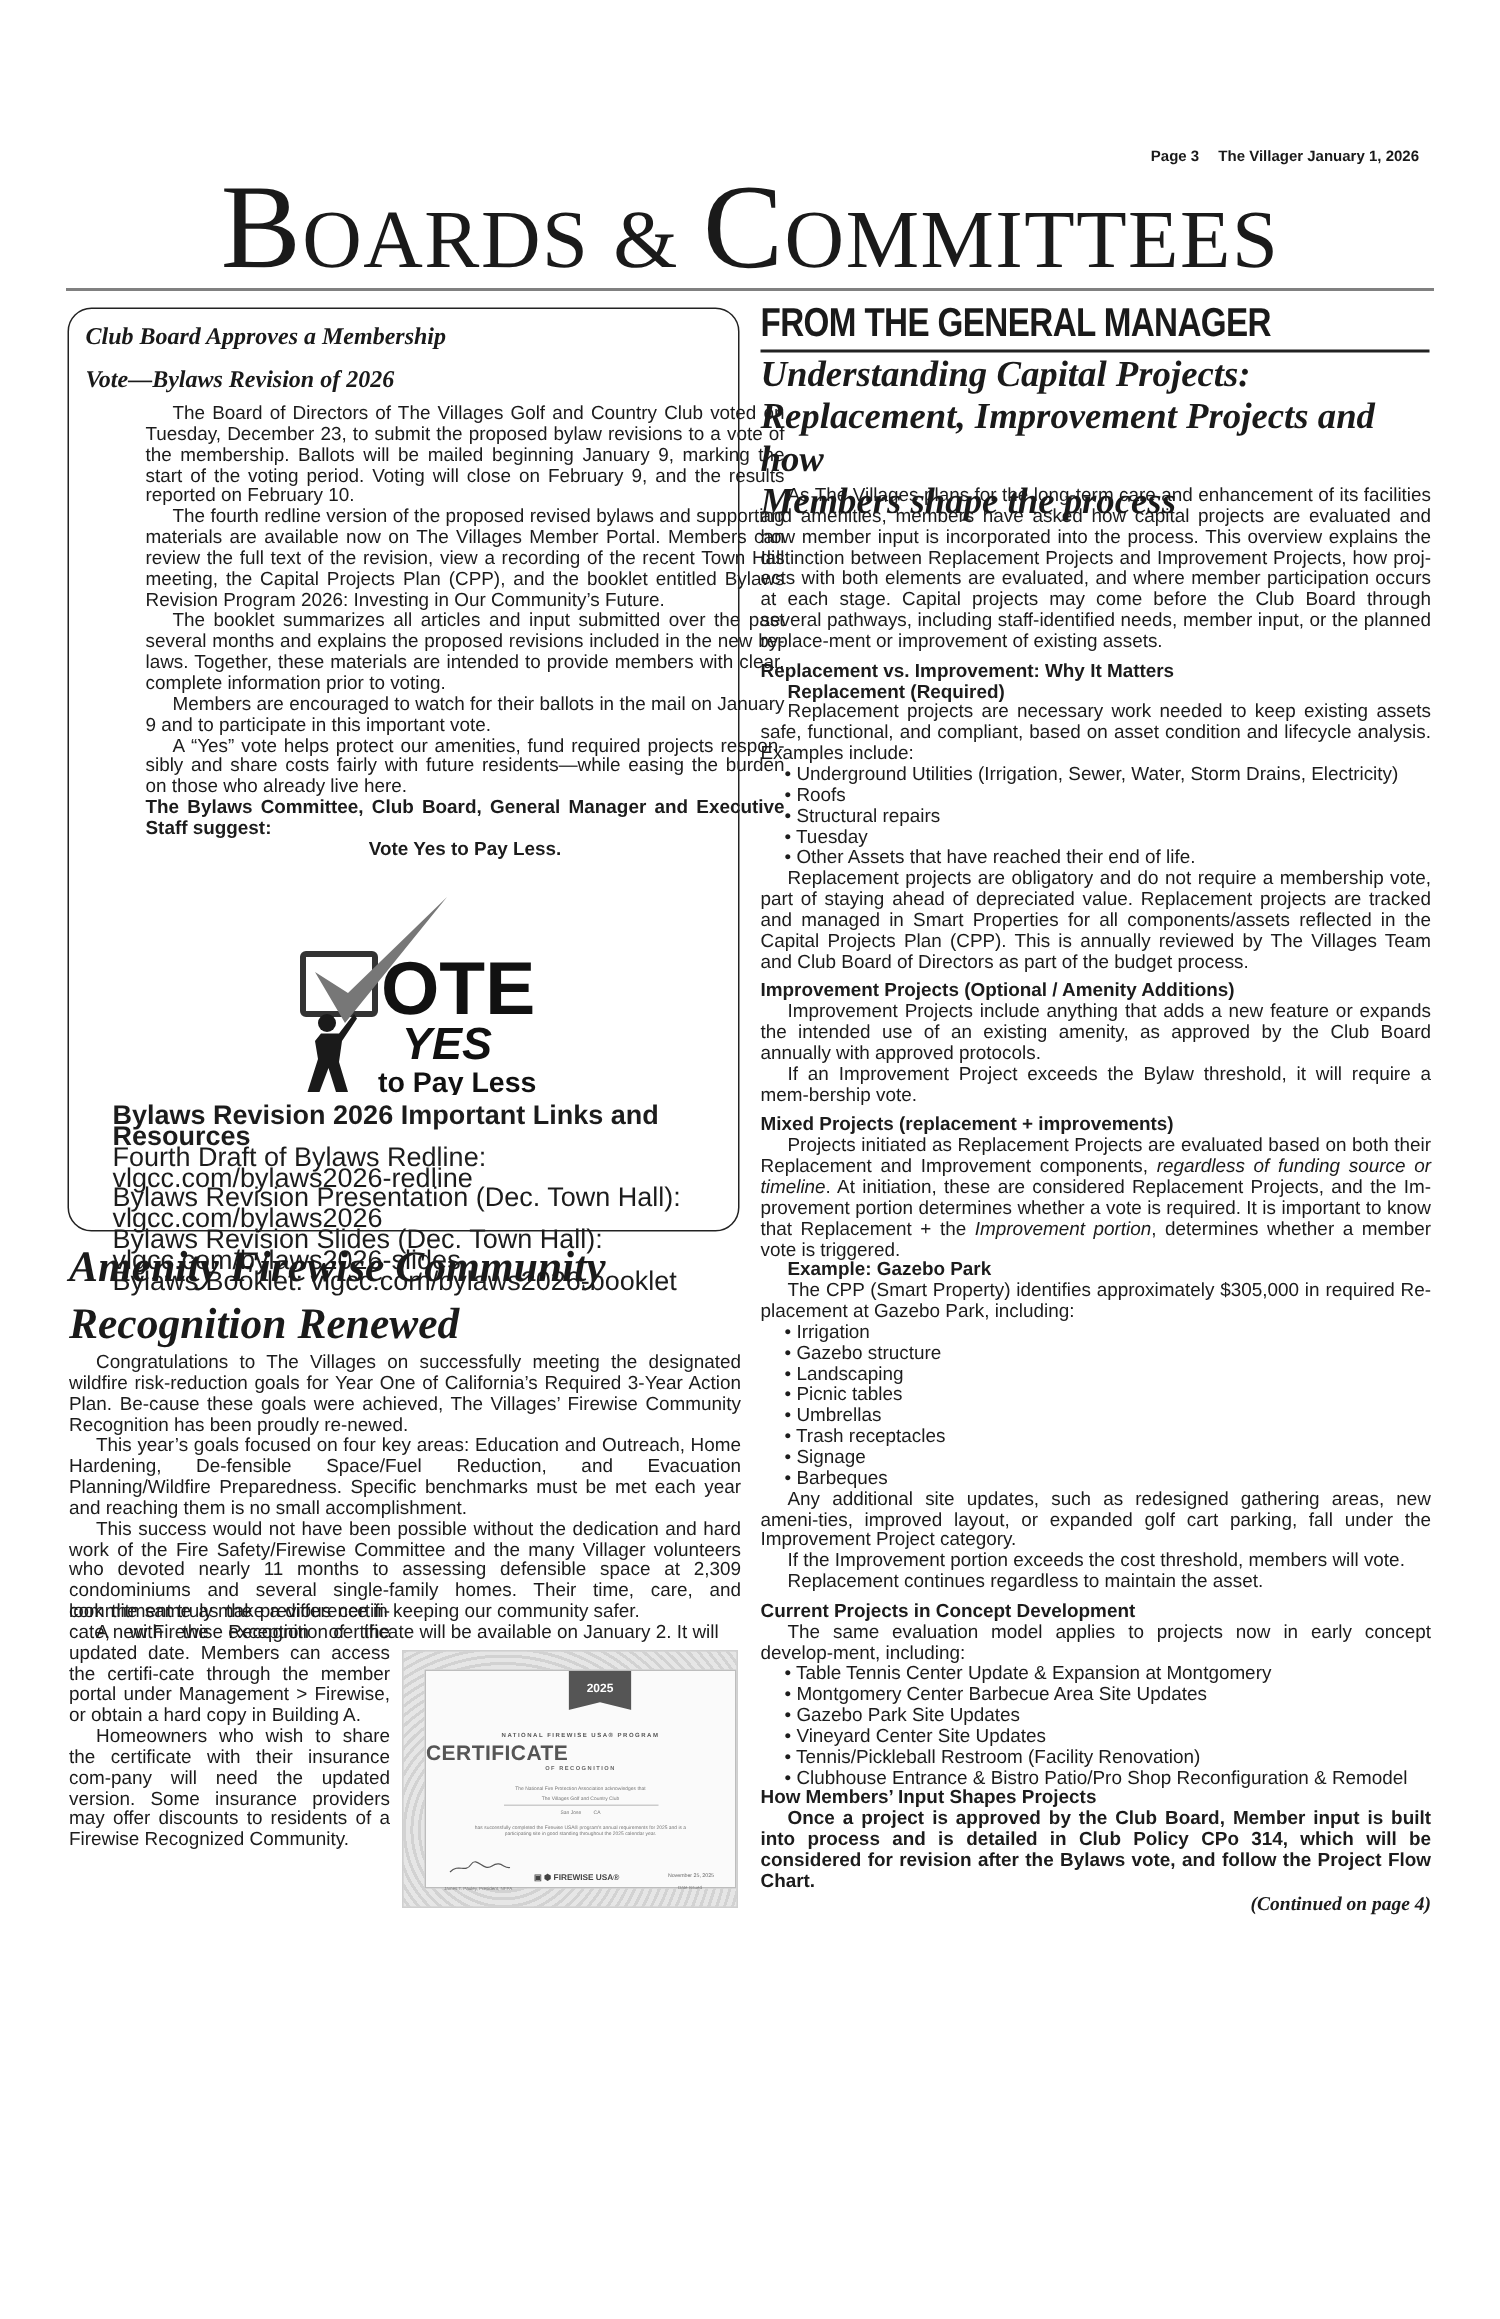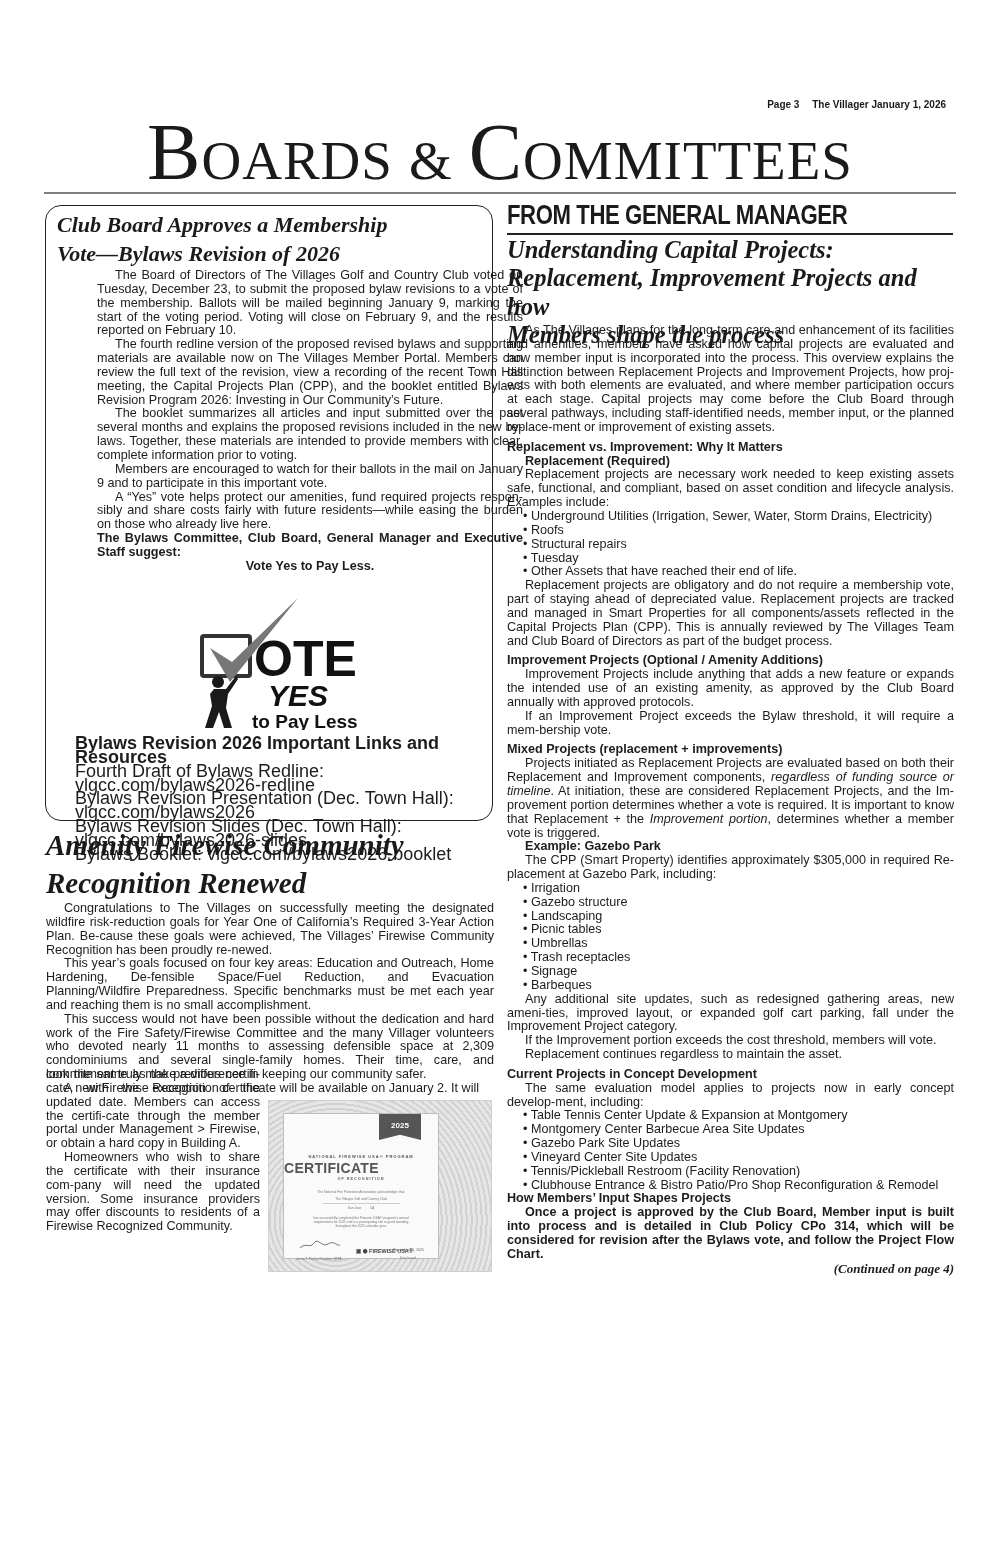--- a/index.html
+++ b/index.html
@@ -29,21 +29,21 @@
   .bylaws-box {
     position: absolute; left: 45px; top: 205px; width: 448px; height: 616px;
     border: 1.5px solid #222; border-radius: 16px;
   }
   .art-title {
     font-family: "Liberation Serif", serif; font-style: italic; font-weight: bold;
     color: #1a1a1a;
   }
   .bylaws-title {
     position: absolute; left: 11px; top: 4px; width: 420px;
-    font-size: 22px; line-height: 29px;
+    font-size: 16px; line-height: 29px;
   }
   .body-text {
     font-size: 12.6px; line-height: 13.85px; text-align: justify; color: #1c1c1c;
   }
   .body-text p { text-indent: 18px; }
   .body-text p.noindent { text-indent: 0; }
   .bylaws-body {
     position: absolute; left: 11px; top: 63px; width: 426px; margin-left: 40px;
   }
   .bold { font-weight: bold; }
@@ -67,21 +67,21 @@
     position: absolute; left: 46px; top: 1068px; width: 214px;
   }
   .firewise-wrap p { text-align: justify; }
   .certificate {
     position: absolute; left: 268px; top: 1100px; width: 224px; height: 172px;
     background: #dcdcdc;
     background-image: repeating-radial-gradient(circle at 30% 70%, #d2d2d2 0 2px, #e6e6e6 2px 5px);
     border: 1px solid #cfcfcf;
   }
   .cert-inner {
-    position: absolute; left: 14px; top: 12px; width: 156px; height: 146px; background: #fafafa;
+    position: absolute; left: 14px; top: 12px; width: 208px; height: 146px; background: #fafafa;
     border: 1px solid #bdbdbd;
   }
   .cert-ribbon {
     position: absolute; left: 95px; top: 0; width: 42px; height: 26px; background: #555;
     color: #fff; font-size: 8px; font-weight: bold; text-align: center; line-height: 24px;
     clip-path: polygon(0 0,100% 0,100% 100%,50% 80%,0 100%);
   }
   .cert-program {
     position: absolute; left: 0; width: 100%; top: 40px; text-align: center;
     font-size: 4px; letter-spacing: 1px; color: #555; font-weight: bold;

